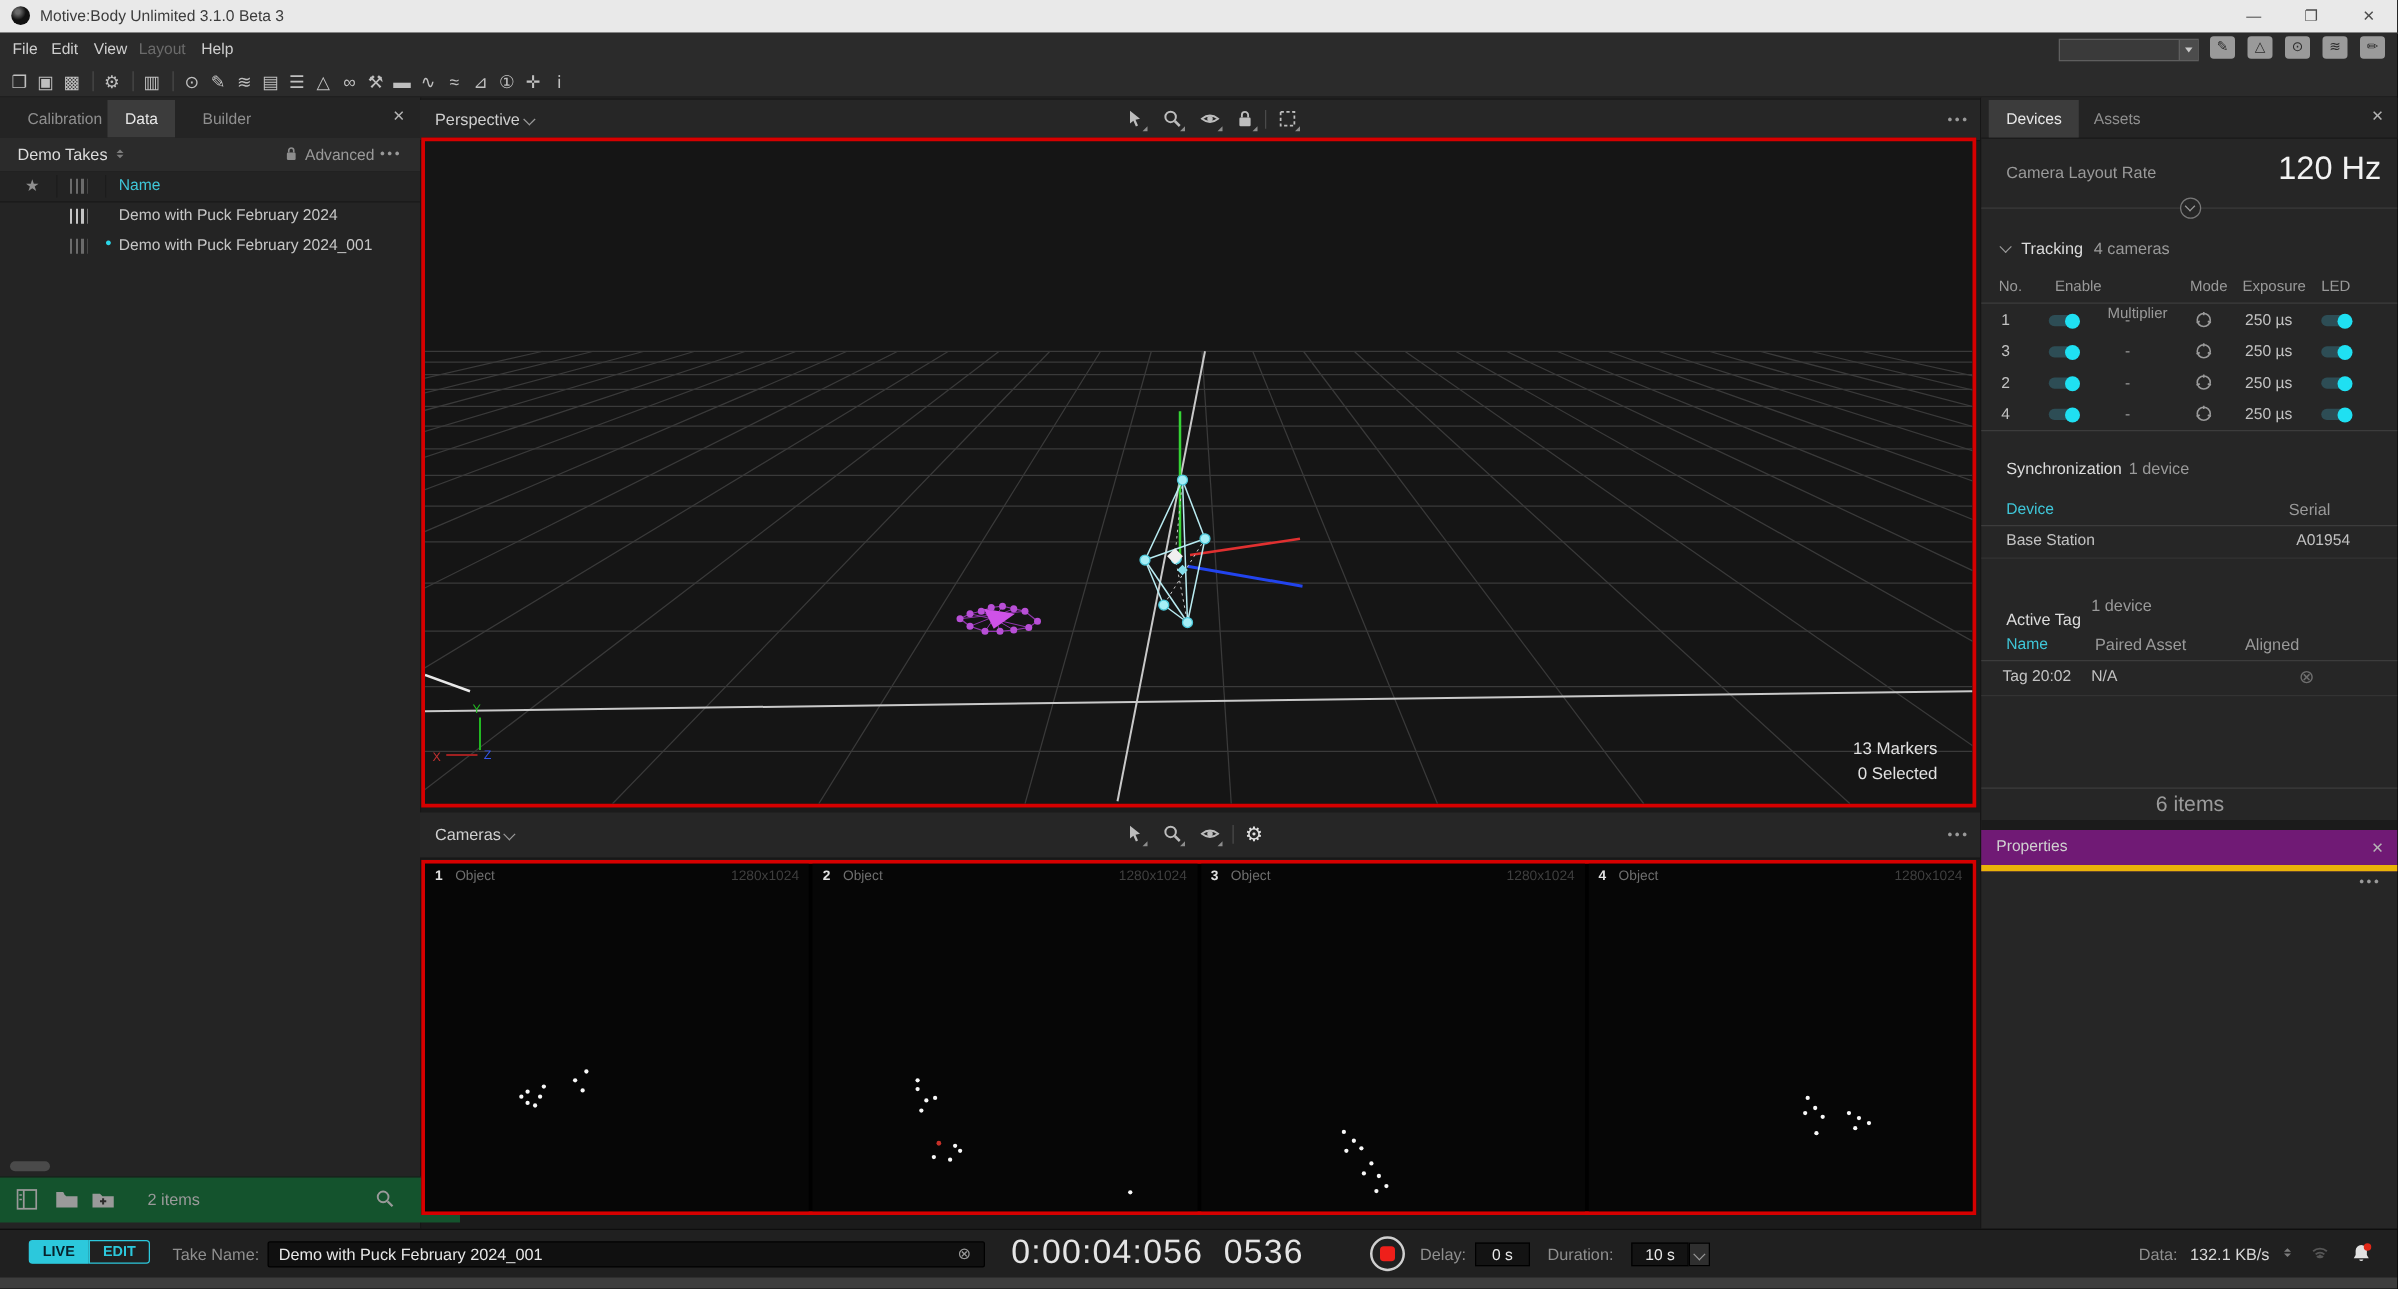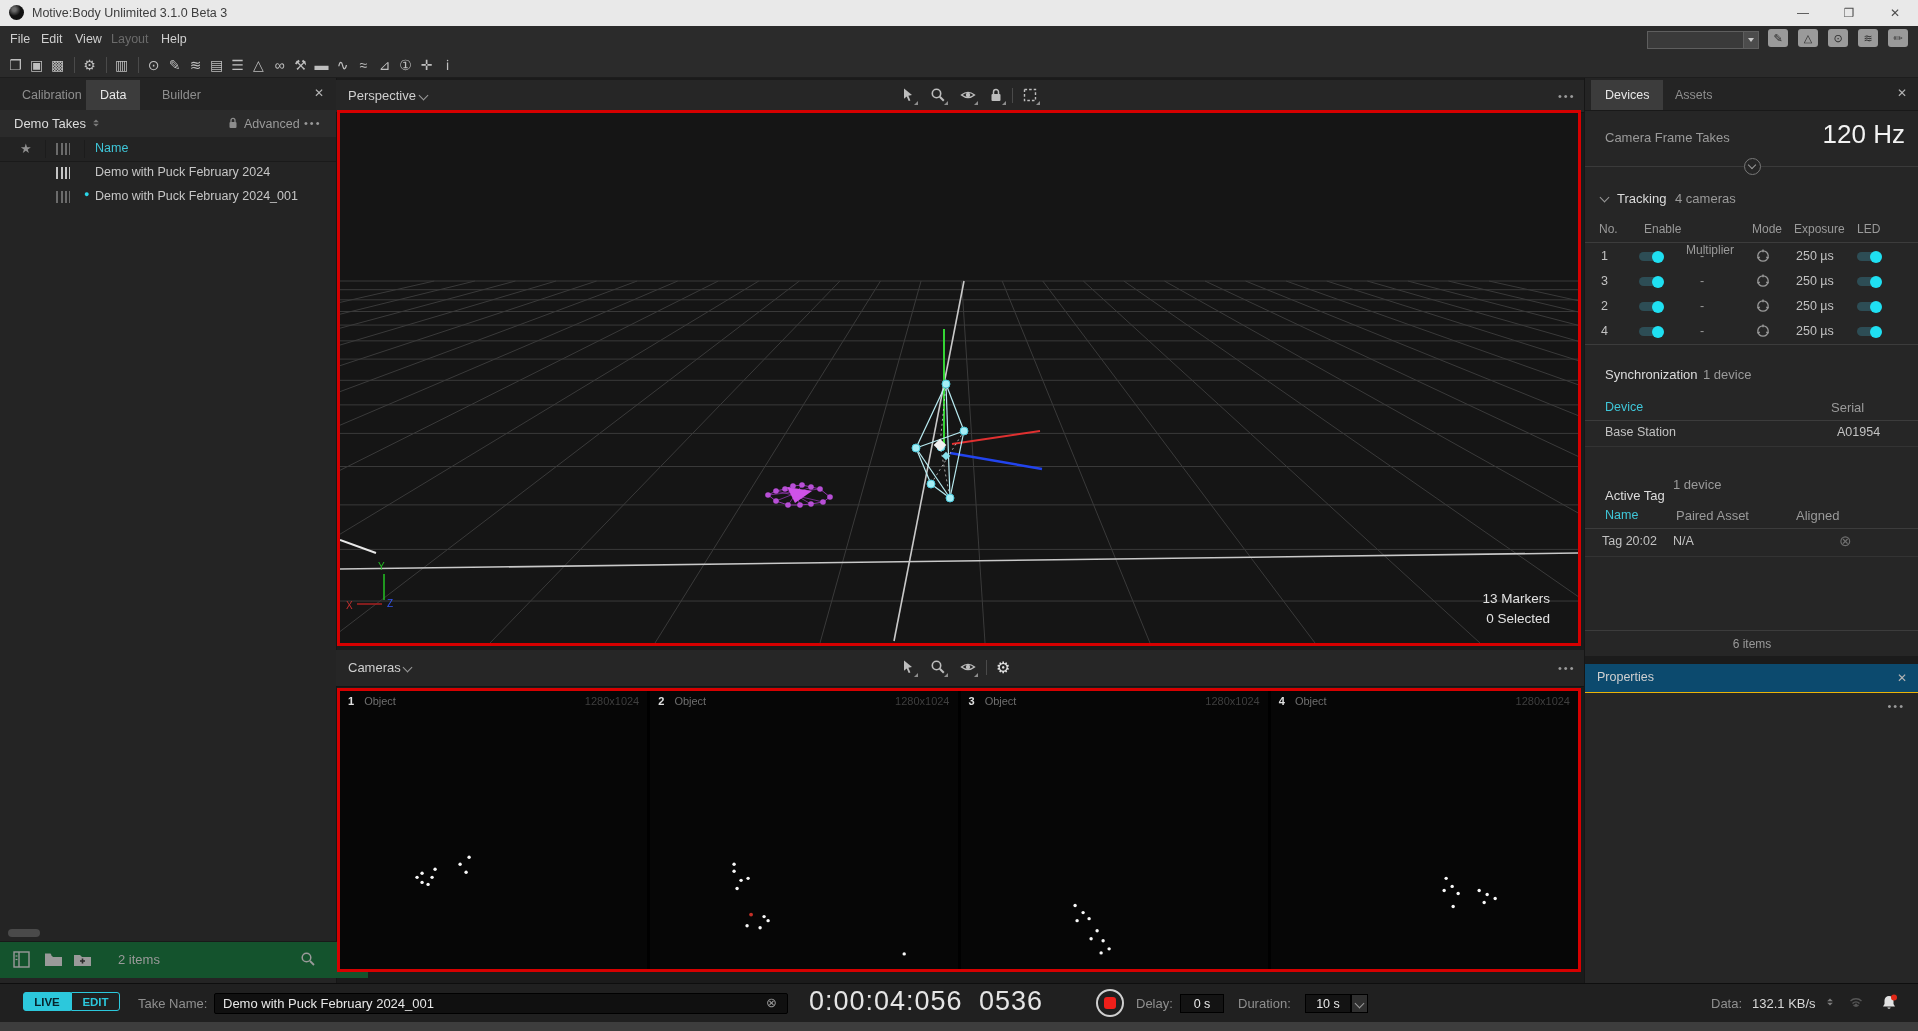--- a/index.html
+++ b/index.html
@@ -96,22 +96,22 @@
   .cyan{color:#3fc6d8;}
   .framerate{position:absolute;left:0;top:32px;width:334px;height:56px;border-bottom:1px solid #3a3a3a;}
   .chip{position:absolute;left:159px;top:80px;width:15px;height:15px;border:1px solid #787878;
         border-radius:50%;background:#262626;}
   .chip .chev{position:absolute;left:4px;top:3px;width:5px;height:5px;}
   .toggle{position:absolute;top:8px;width:24px;height:9px;border-radius:5px;background:#2d4d55;}
   .toggle:after{content:"";position:absolute;right:-1px;top:-1.5px;width:12px;height:12px;
                 border-radius:50%;background:#1fe0f2;}
   .trk-row{position:absolute;left:0;width:334px;height:25px;}
   .gap-strip{position:absolute;left:0;top:578px;width:334px;height:8px;background:#1b1b1b;}
-  .props-header{position:absolute;left:0;top:586px;width:334px;height:28px;background:#0c4a6e;
-                border-bottom:1px solid #eab308;}
+  .props-header{position:absolute;left:0;top:586px;width:334px;height:28px;background:#701a75;
+                border-bottom:5px solid #eab308;}
 
   
   .bottombar{position:absolute;left:0;top:983px;width:1918px;height:39px;background:#202020;
              border-top:1px solid #0e0e0e;}
   .bottomstrip{position:absolute;left:0;top:1022px;width:1918px;height:9px;background:#3d3d3d;}
   .mode-btn{position:absolute;top:8px;height:19px;line-height:19px;text-align:center;
             font-size:11.5px;font-weight:bold;box-sizing:border-box;}
   .deck-label{position:absolute;top:0;line-height:39px;color:#8f8f8f;font-size:13px;}
   .deck-box{position:absolute;top:10px;height:19px;background:#131313;border:1px solid #000;
             color:#e8e8e8;font-size:12.5px;text-align:center;line-height:19px;box-sizing:border-box;}
@@ -477,21 +477,21 @@
   </div>
 
   <div class="right-panel">
     <div class="tabbar">
       <span class="tab active" style="left:6px;">Devices</span>
       <span class="tab" style="left:76px;">Assets</span>
       <span class="xbtn">✕</span>
     </div>
 
     <div class="framerate">
-      <span class="abs rp-label" style="left:20px;top:20px;">Camera Frame Takes</span>
+      <span class="abs rp-label" style="left:20px;top:20px;">Camera Layout Rate</span>
       <span class="abs" style="right:14px;top:9px;font-size:26px;color:#f2f2f2;">120 Hz</span>
     </div>
     <span class="chip">
         <span class="chev"></span>
       </span>
 
     <div class="rp-row" style="top:108px;height:24px;">
       <span class="chev abs" style="left:16px;top:8px;"></span>
       <span class="abs rp-strong" style="left:32px;top:5px;">Tracking</span>
       <span class="abs rp-label" style="left:90px;top:5px;">4 cameras</span>
@@ -581,21 +581,21 @@
       <span class="abs cyan" style="left:20px;top:4px;">Name</span>
       <span class="abs rp-label" style="left:91px;top:4px;">Paired Asset</span>
       <span class="abs rp-label" style="left:211px;top:4px;">Aligned</span>
     </div>
     <div class="rp-row" style="top:450px;height:28px;border-bottom:1px solid #333;">
       <span class="abs" style="left:17px;top:6px;color:#c2c2c2;">Tag 20:02</span>
       <span class="abs" style="left:88px;top:6px;color:#c2c2c2;">N/A</span>
       <span class="abs" style="left:254px;top:4px;color:#6f6f6f;font-size:15px;">⊗</span>
     </div>
 
-    <div class="rp-row" style="top:552px;height:26px;border-top:1px solid #3c3c3c;text-align:center;line-height:26px;color:#9a9a9a;font-size:12px;">6 items</div>
+    <div class="rp-row" style="top:552px;height:26px;border-top:1px solid #3c3c3c;text-align:center;line-height:26px;color:#9a9a9a;font-size:17px;">6 items</div>
     <div class="gap-strip"></div>
 
     <div class="props-header">
       <span class="abs" style="left:12px;top:6px;color:#d0d0d0;">Properties</span>
       <span class="xbtn" style="top:7px;">✕</span>
     </div>
     <span class="abs dots-menu" style="right:14px;top:622px;">•••</span>
   </div>
 
   <div class="bottombar">

